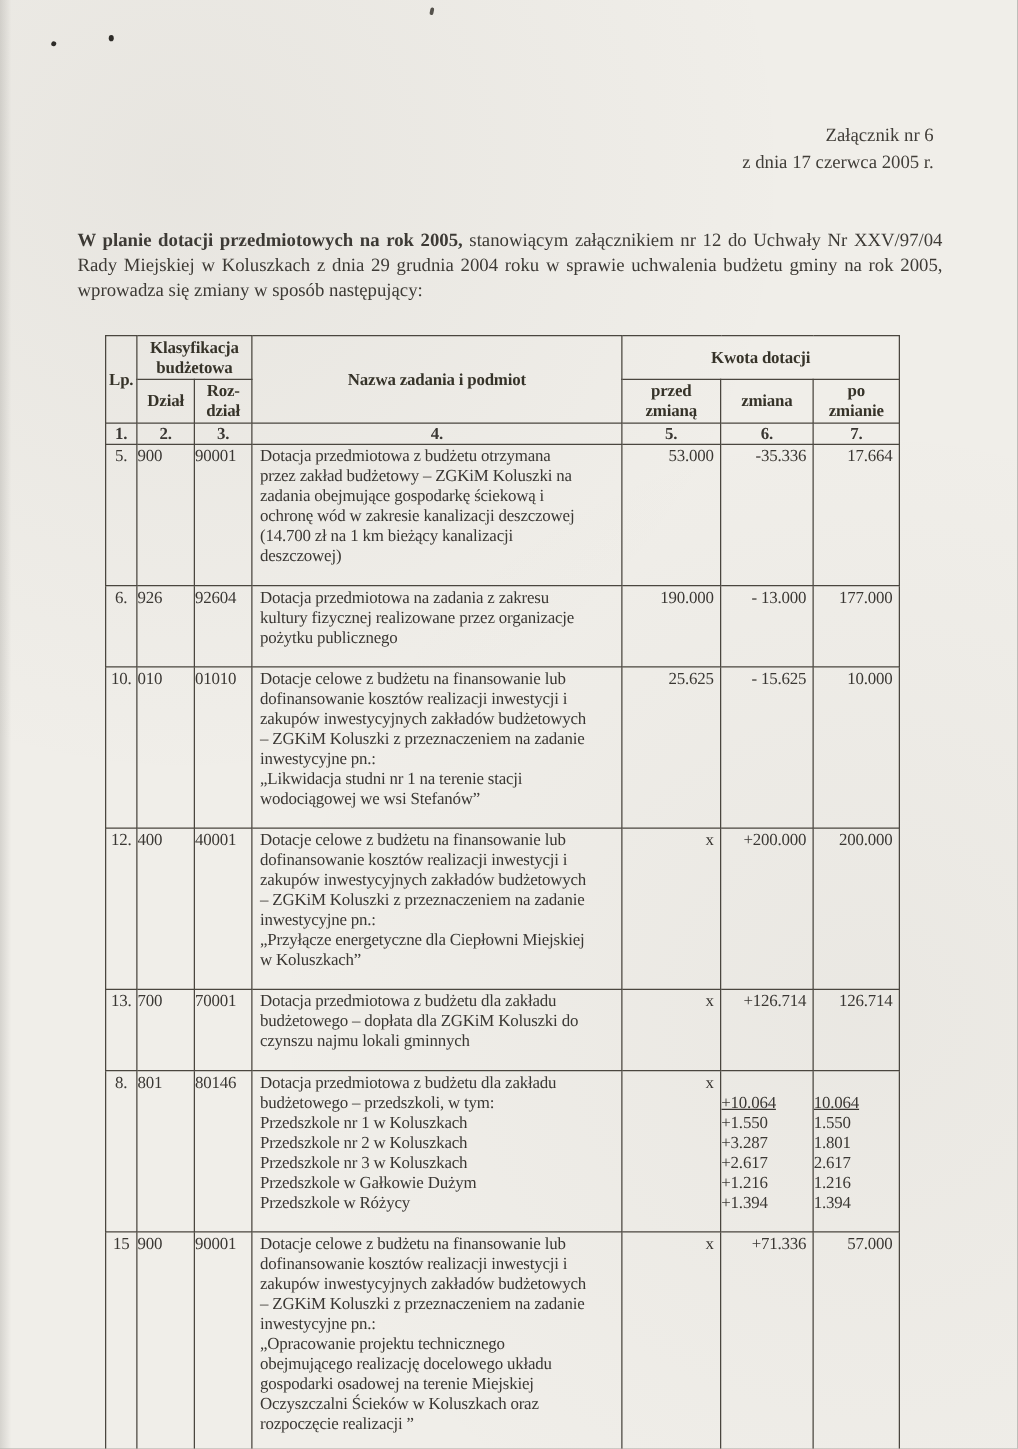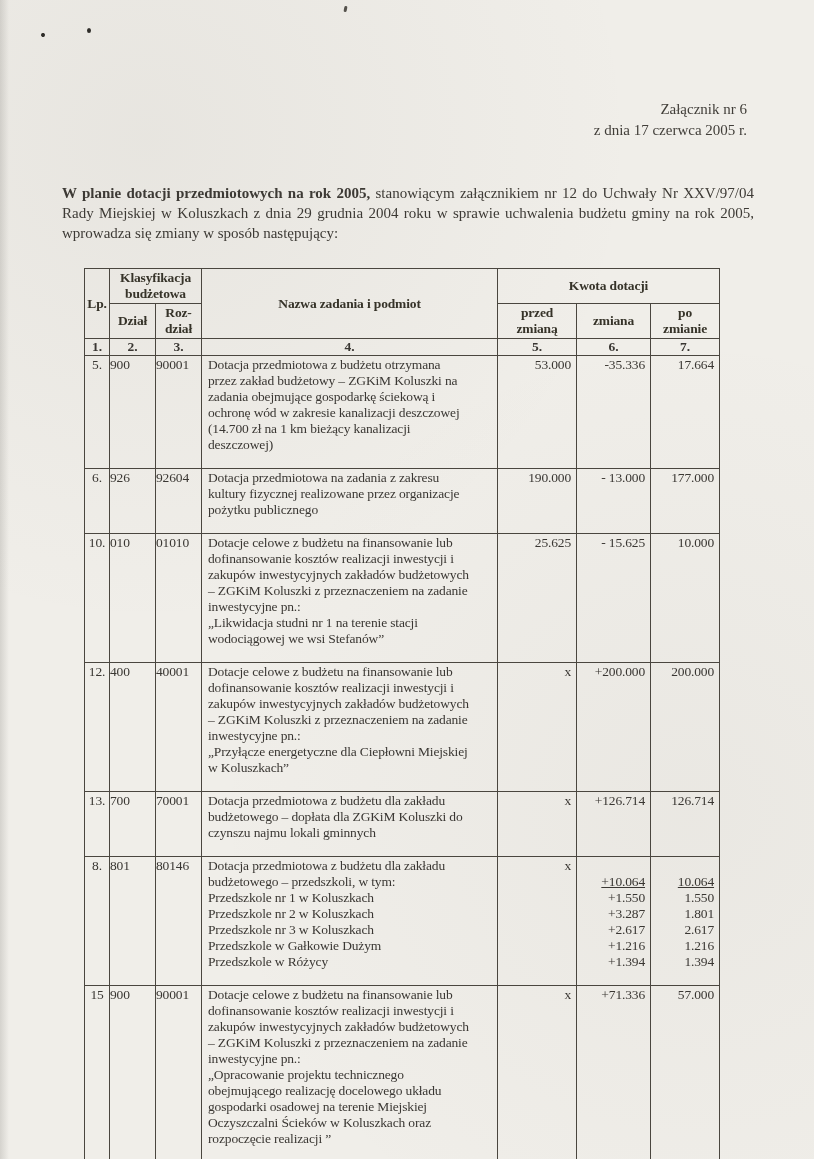--- a/index.html
+++ b/index.html
@@ -59,21 +59,21 @@
     color:#363329;
   }
   tr.hdr1 { height:35px; }
   tr.hdr2 { height:35px; }
   tr.idx  { height:16px; }
   tr.idx td { text-align:center; font-weight:bold; vertical-align:middle; }
   td.lp   { text-align:center; padding-top:1px; }
   td.code { text-align:left; padding-top:1px;font-family:Liberation Serif, serif; }
   td.task { white-space:pre-line; padding:1px 2px 15px 6px; }
   td.num  { text-align:right; padding:1px 5px 0 0; }
-  .amt-stack .amt-line { display:block; height:16px; line-height:16px; text-align:right; }
+  .amt-stack .amt-line { display:block; height:16px; line-height:16px; text-align:left; }
   .amt-stack .underlined { text-decoration:underline; }
   tr.r5  { height:106px; }
   tr.r6  { height:50px; }
   tr.r10 { height:111px; }
   tr.r12 { height:112px; }
   tr.r13 { height:50px; }
   tr.r14 { height:113px; }
   tr.r15 { height:159px; }
 </style>
 </head>

